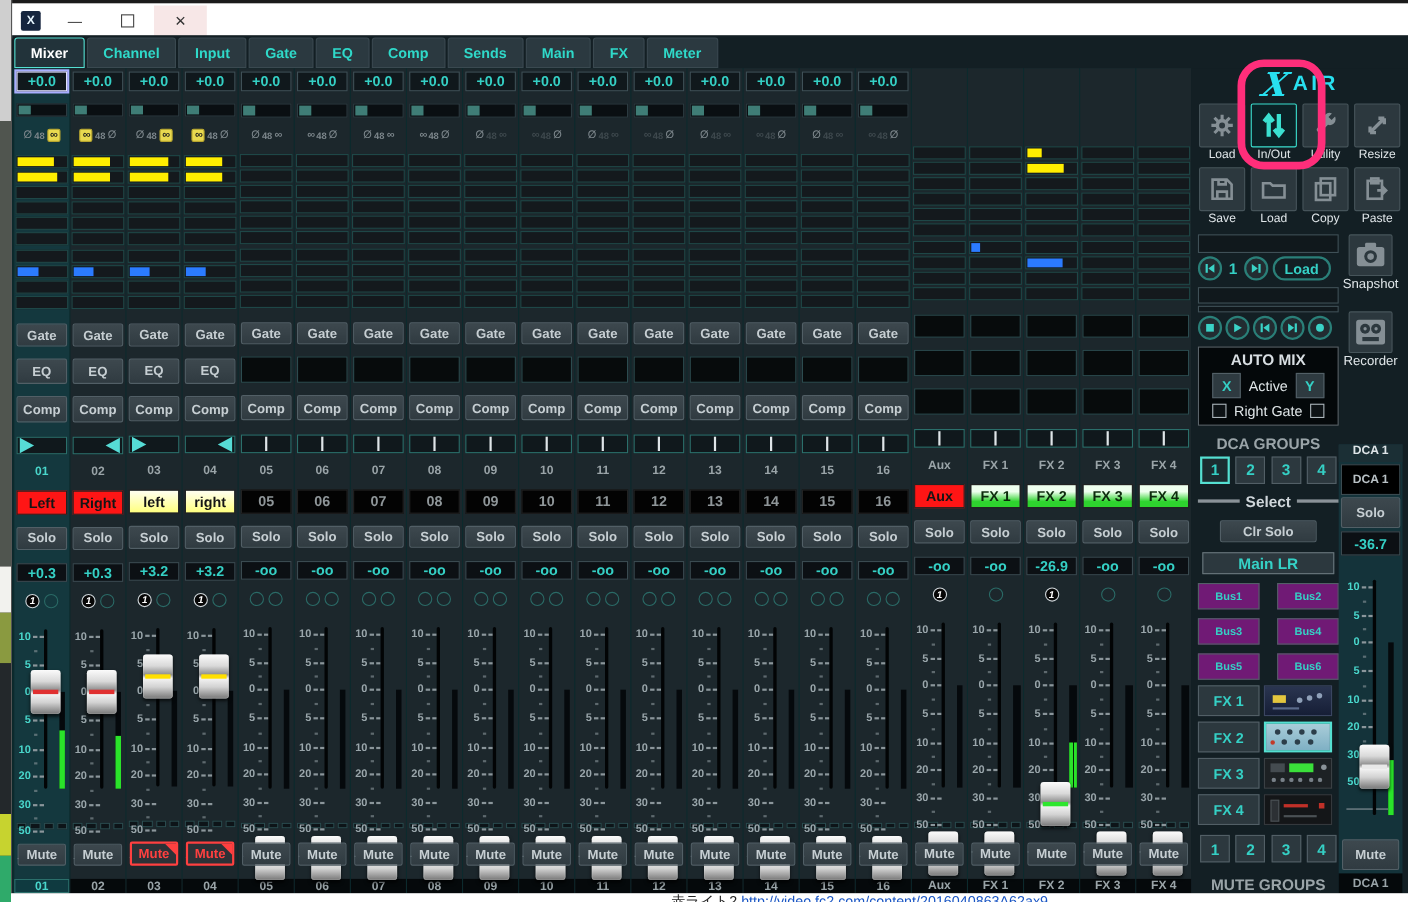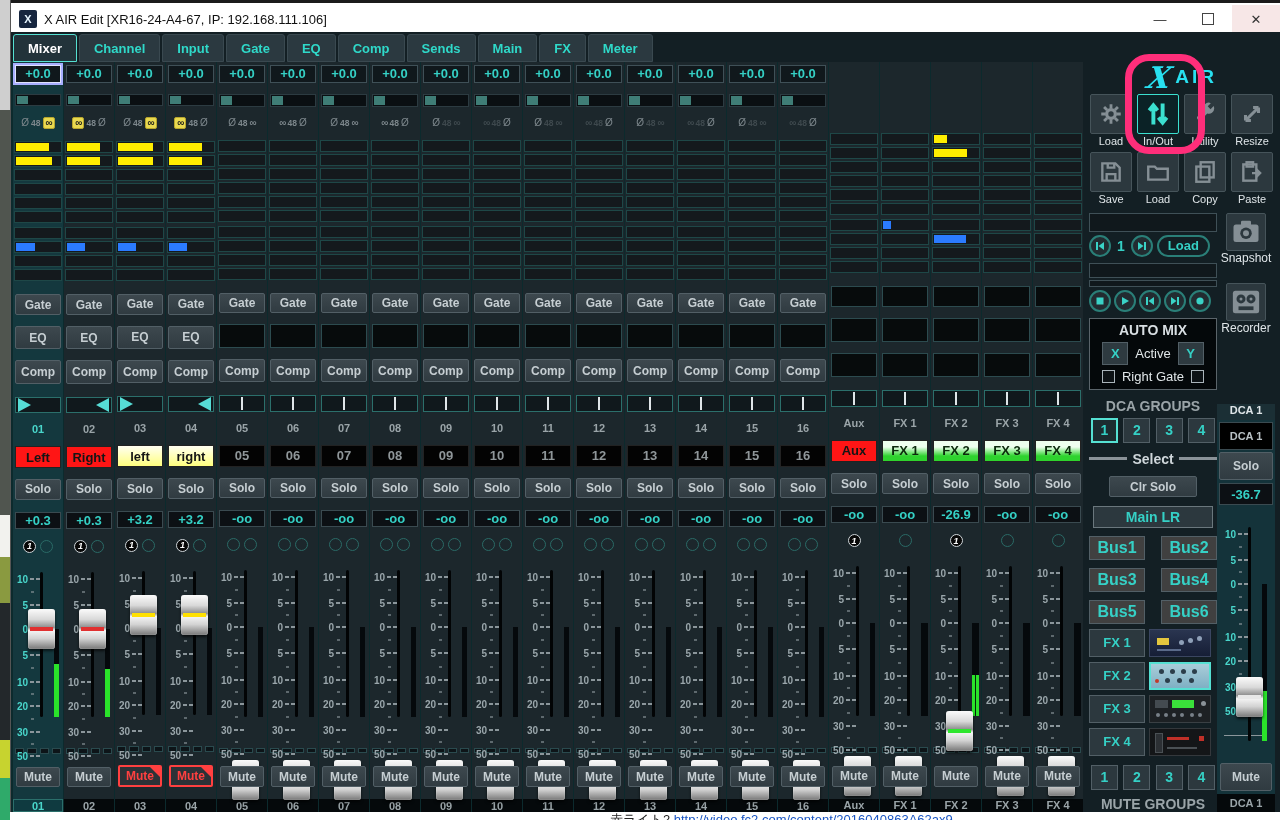--- a/index.html
+++ b/index.html
@@ -108,25 +108,25 @@
   .chk{width:11px;height:11px;border:1px solid #aab4ba;background:#0d1215;}
   .ptitle{text-align:center;color:#9aa4a8;font-weight:bold;font-size:14px;margin-top:8px;}
   .grp4{display:flex;justify-content:space-between;margin-top:4px;padding:0 2px;}
   .gbtn{width:27px;height:25px;background:#2c383e;border:1px solid #525f66;color:#35d0c5;font-weight:bold;font-size:14px;display:flex;align-items:center;justify-content:center;box-sizing:border-box;}
   .gbtn.on{border:2px solid #55e0d2;background:#1c2c30;}
   .seldiv{display:flex;align-items:center;gap:5px;margin-top:8px;color:#cfd6da;font-weight:bold;font-size:14px;}
   .seldiv i{flex:1;height:3px;background:#8a9298;}
   .clrsolo{width:86px;height:26px;margin:9px auto 0 auto;}
   .mainlr{width:118px;height:26px;margin:9px auto 0 auto;background:#2c383e;border:1px solid #6a777d;color:#35d0c5;font-weight:bold;font-size:14px;display:flex;align-items:center;justify-content:center;}
   .busrow{display:flex;justify-content:space-between;margin-top:8px;}
-  .busbtn{width:56px;height:24px;background:#404040;border:1px solid #525f66;color:#35d0c5;font-weight:bold;font-size:16px;display:flex;align-items:center;justify-content:center;box-sizing:border-box;}
+  .busbtn{width:56px;height:24px;background:#701a75;border:1px solid #525f66;color:#35d0c5;font-weight:bold;font-size:10px;display:flex;align-items:center;justify-content:center;box-sizing:border-box;}
   .fxrow{display:flex;gap:4px;margin-top:5px;align-items:center;}
   .fxbtn{width:56px;height:28px;background:#2c383e;border:1px solid #525f66;color:#35d0c5;font-weight:bold;font-size:13px;display:flex;align-items:center;justify-content:center;box-sizing:border-box;}
   .thumb{width:62px;height:28px;position:relative;box-sizing:border-box;}
-  .mgtitle{text-align:center;color:#9aa4a8;font-weight:bold;font-size:14px;margin-top:6px;}
+  .mgtitle{text-align:center;color:#9aa4a8;font-weight:bold;font-size:14px;margin-top:12px;}
   
   .dcastrip{margin-top:2px;background:#14333a;display:flex;flex-direction:column;flex:1;}
   .dcahdr{height:16px;text-align:center;color:#dfe5e8;font-size:11px;font-weight:bold;background:#1b2f35;}
   .dcaname{height:26px;margin:2px 2px 0 2px;background:#000;border:1px solid #3a4a50;color:#b9c1c5;font-weight:bold;font-size:11px;display:flex;align-items:center;justify-content:center;}
   .camlbl{font-size:12px;color:#dfe5e8;text-align:center;}
   .iconblk{display:flex;flex-direction:column;align-items:center;margin-top:2px;}
   .iconblk .tico{width:40px;height:38px;}
   svg.g{display:block;}
   .caption{position:absolute;left:10px;right:0;bottom:0;height:8px;background:#fff;overflow:hidden;z-index:2;}
   .caption .cin{margin-left:600px;font-size:13px;line-height:15px;white-space:nowrap;color:#222;}
@@ -146,21 +146,20 @@
     <div style="height:137px;background:#23282b;"></div>
     <div style="height:38px;background:#c7d32f;"></div>
     <div style="height:42px;background:#2faa6a;"></div>
   </div>
 
   <div class="win">
     <div class="titlebar">
       <div class="appicon">
           <em>X</em>
         </div>
-      <div class="wtitle">X AIR Edit [XR16-24-A4-67, IP: 192.168.111.106]</div>
       <div class="wbtn">—</div>
       <div class="wbtn">
           <span class="maxglyph"></span>
         </div>
       <div class="wbtn close">✕</div>
     </div>
 
     <div class="app">
       <div class="tabbar" id="tabbar">
           <div class="tab on">Mixer</div>

